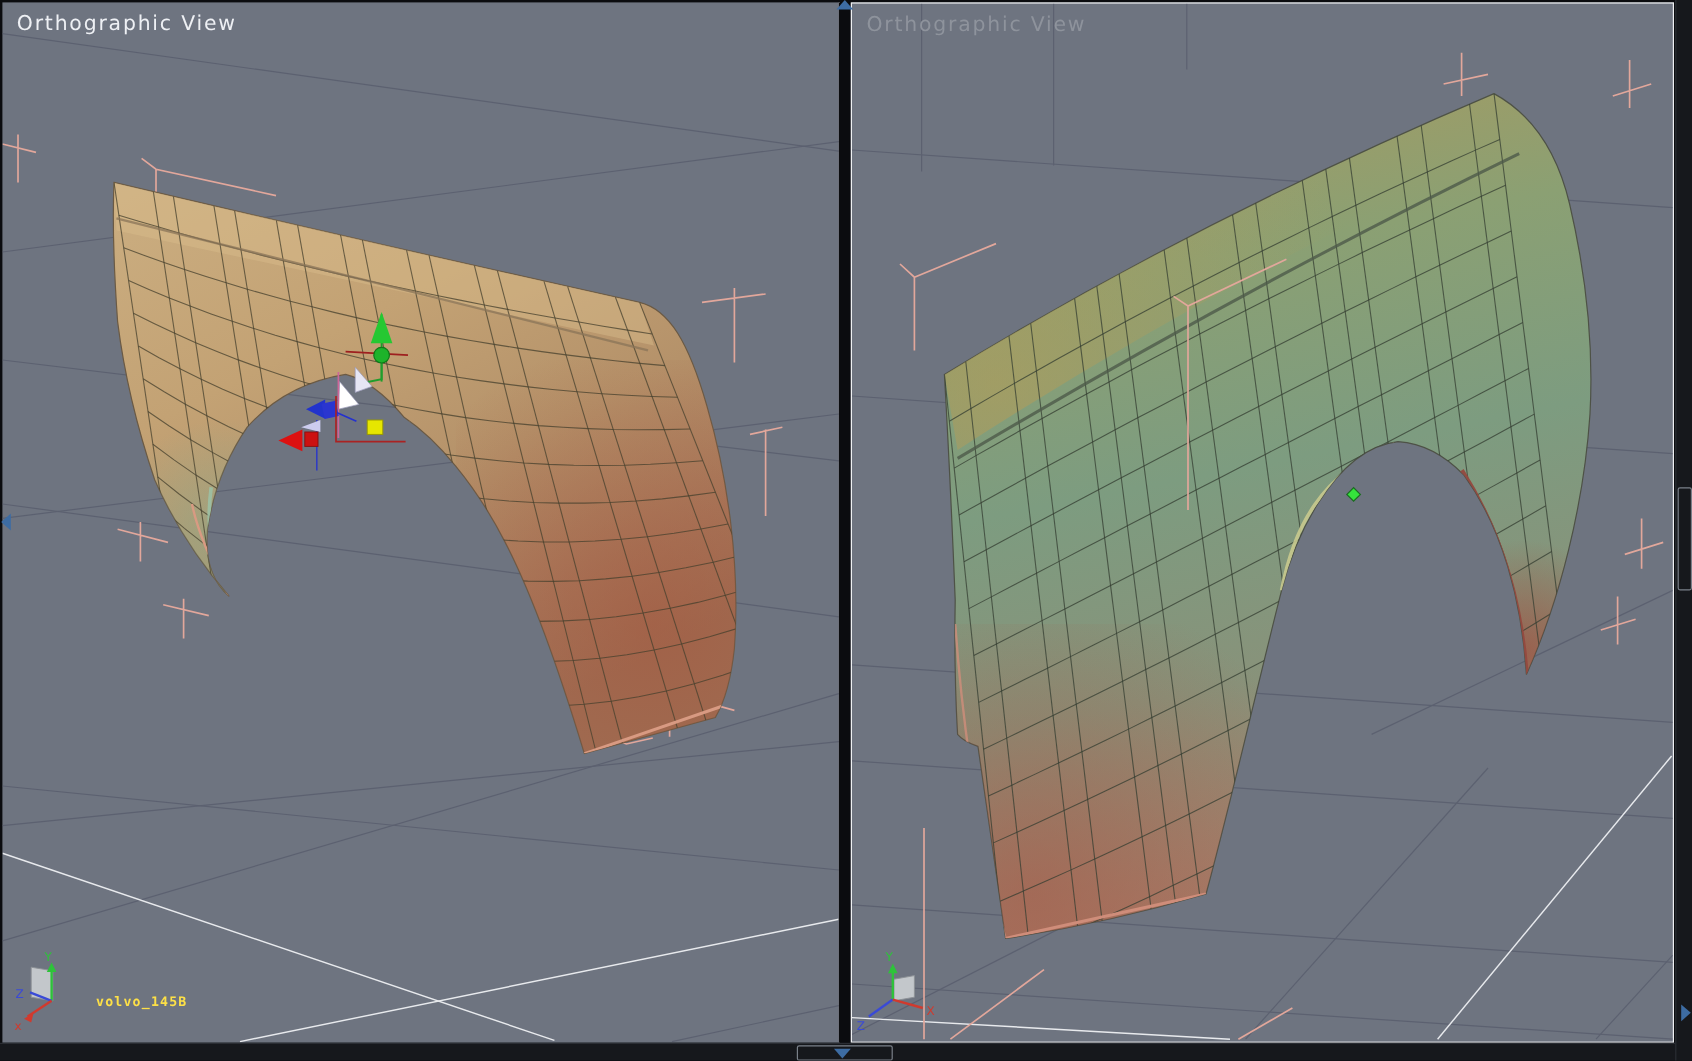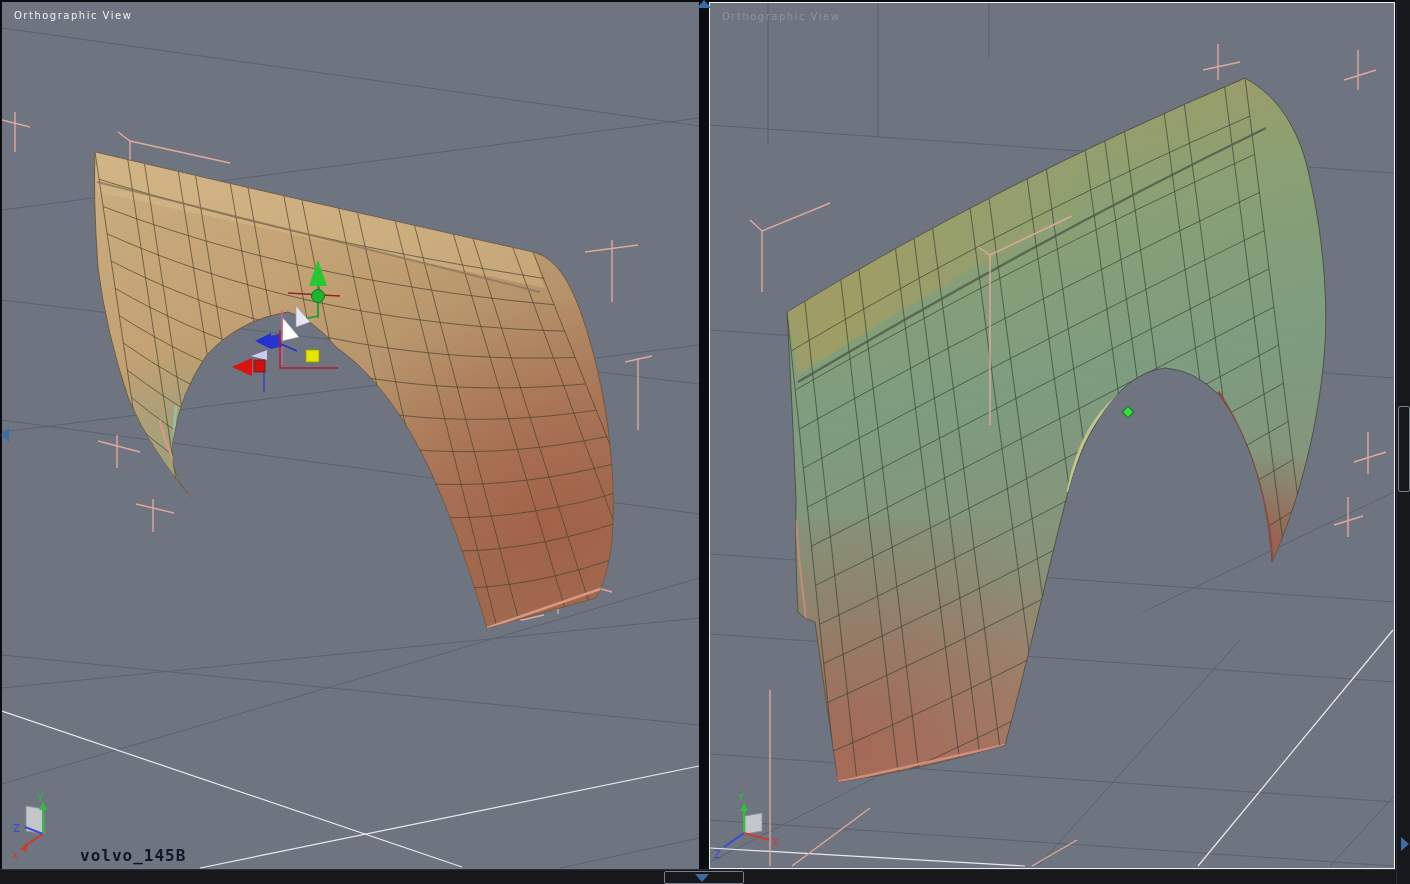--- a/index.html
+++ b/index.html
@@ -3,24 +3,24 @@
 <meta charset="utf-8">
 <style>
   html,body{margin:0;padding:0;background:#0b0c0f;}
   .stage{position:relative;width:1410px;height:884px;background:#0b0c0f;overflow:hidden;
          font-family:"DejaVu Sans","Liberation Sans",sans-serif;}
   .viewport{position:absolute;background:#6e7480;overflow:hidden;}
   .viewport-left{left:2px;top:2px;width:697px;height:867px;border-right:1px solid #e4e6ea;}
   .viewport-right{left:709px;top:2px;width:686px;height:867px;border:1px solid #eef0f2;box-sizing:border-box;}
   .divider{position:absolute;left:699px;top:2px;width:10px;height:867px;background:#0b0c0f;}
   .scene{position:absolute;left:0;top:0;width:100%;height:100%;}
-  .vp-title{position:absolute;left:12px;top:8px;font-size:10px;letter-spacing:1.5px;color:#eef0f4;}
+  .vp-title{position:absolute;left:12px;top:8px;font-size:17px;letter-spacing:1.5px;color:#eef0f4;}
   .vp-title.dim{color:#8e939c;}
-  .model-label{position:absolute;left:78px;top:844px;font-family:"DejaVu Sans Mono","Liberation Mono",monospace;
-               font-weight:bold;font-size:16px;letter-spacing:1px;color:#0f172a;}
+  .model-label{position:absolute;left:78px;top:826px;font-family:"DejaVu Sans Mono","Liberation Mono",monospace;
+               font-weight:bold;font-size:11px;letter-spacing:1px;color:#fde047;}
   .strip{position:absolute;background:#16181c;}
   .strip-bottom{left:0;top:869px;width:1410px;height:15px;border-top:1px solid #2a2d33;}
   .strip-right{left:1396px;top:0;width:14px;height:884px;border-left:1px solid #2a2d33;}
   .handle{position:absolute;border:1px solid #7a8089;border-radius:2px;background:transparent;}
   .handle-h{left:664px;top:1px;width:78px;height:11px;}
   .handle-v{left:1px;top:406px;width:10px;height:84px;}
   .tri{position:absolute;width:0;height:0;}
   .tri-down{border-left:7px solid transparent;border-right:7px solid transparent;border-top:8px solid #3d6ca3;}
   .tri-up{border-left:7px solid transparent;border-right:7px solid transparent;border-bottom:8px solid #3d6ca3;}
   .tri-left{border-top:7px solid transparent;border-bottom:7px solid transparent;border-right:8px solid #3d6ca3;}

